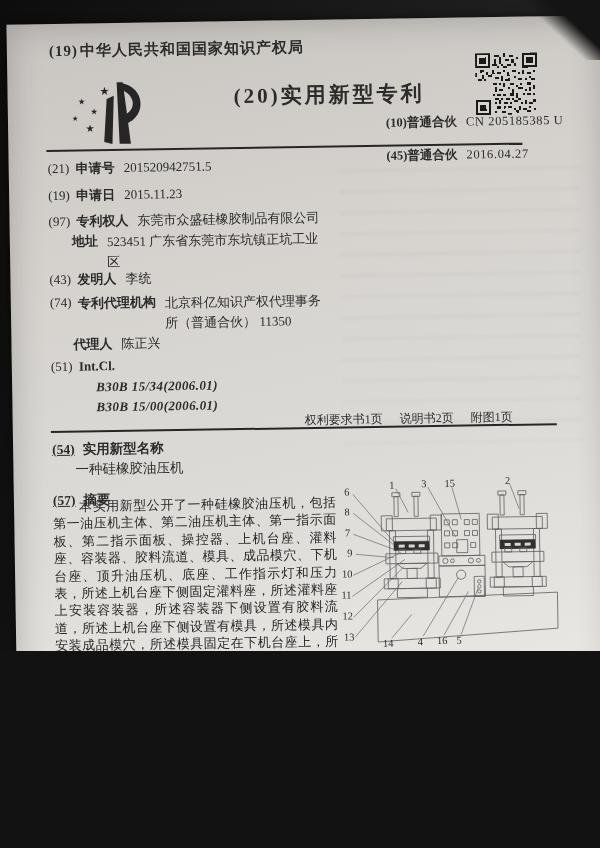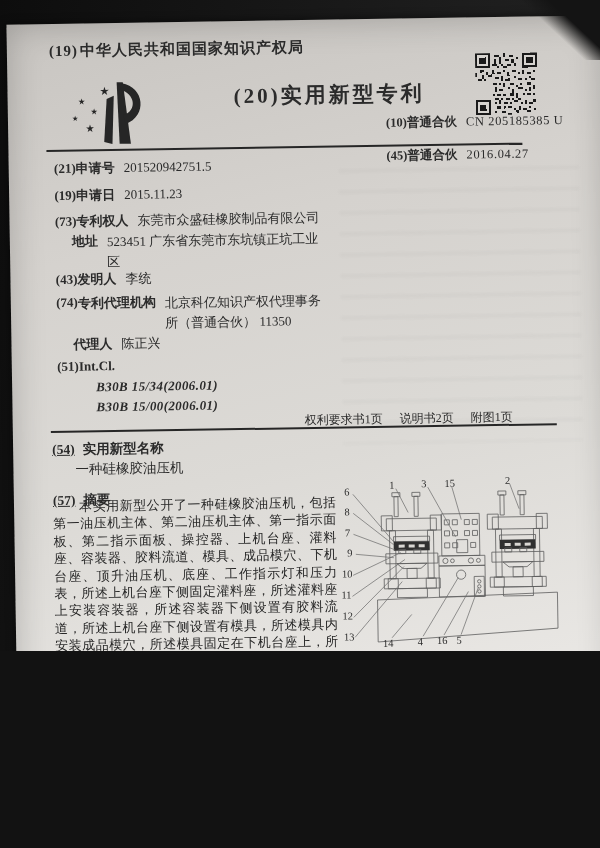--- a/index.html
+++ b/index.html
@@ -22,21 +22,21 @@
   .office-line{left:42px;top:18px;font-size:15px;font-weight:bold;letter-spacing:1px;}
   .office-line .code{margin-right:2px;}
   .doc-kind{left:226px;top:61px;font-size:21px;font-weight:bold;letter-spacing:3px;}
   .pub-row{left:378px;font-size:12.5px;white-space:nowrap;}
   .pub-row .lbl{font-weight:bold;margin-right:6px;}
   .pub-row .val{letter-spacing:0.6px;}
   .rule1{left:38px;top:126px;width:476px;height:2px;background:#262626;}
   .rule2{left:38px;top:407px;width:506px;height:2px;background:#262626;}
   
   .f-row{position:absolute;left:39px;font-size:13px;white-space:nowrap;}
-  .f-row .code{font-weight:bold;display:inline-block;min-width:28px;text-align:right;}
+  .f-row .code{font-weight:normal;display:inline-block;min-width:28px;}
   .f-row .lbl{font-weight:bold;margin-right:9px;}
   .f-row.flexw{display:flex;white-space:normal;}
   .f-row.flexw .lbl{flex:none;}
   .wrapv{display:inline-block;vertical-align:top;line-height:20px;}
   .ipc-entry{position:absolute;left:84px;font-size:13px;font-style:italic;font-weight:bold;letter-spacing:0.4px;}
   
   .pages-line{top:392px;right:96px;font-size:12px;white-space:nowrap;}
   .pages-line span{margin-left:14px;}
   .sec-head{left:39px;font-size:13.5px;font-weight:bold;}
   .sec-head .code{margin-right:8px;text-decoration:underline;}
@@ -190,21 +190,21 @@
       <span class="val">2016.04.27</span>
     </div>
 
     <div class="f-row" style="top:136px">
       <span class="code">(21)</span><span class="lbl">申请号</span><span class="val">201520942751.5</span>
     </div>
     <div class="f-row" style="top:163px">
       <span class="code">(19)</span><span class="lbl">申请日</span><span class="val">2015.11.23</span>
     </div>
     <div class="f-row" style="top:189px">
-      <span class="code">(73)</span><span class="lbl">专利权人</span><span class="val">东莞市众盛硅橡胶制品有限公司</span>
+      <span class="code">(97)</span><span class="lbl">专利权人</span><span class="val">东莞市众盛硅橡胶制品有限公司</span>
     </div>
     <div class="f-row flexw" style="top:209px;left:62px">
       <span class="lbl">地址</span>
       <span class="wrapv" style="width:216px">523451 广东省东莞市东坑镇正坑工业区</span>
     </div>
     <div class="f-row" style="top:247px">
       <span class="code">(43)</span><span class="lbl">发明人</span><span class="val">李统</span>
     </div>
     <div class="f-row flexw" style="top:271px">
       <span class="code">(74)</span>

